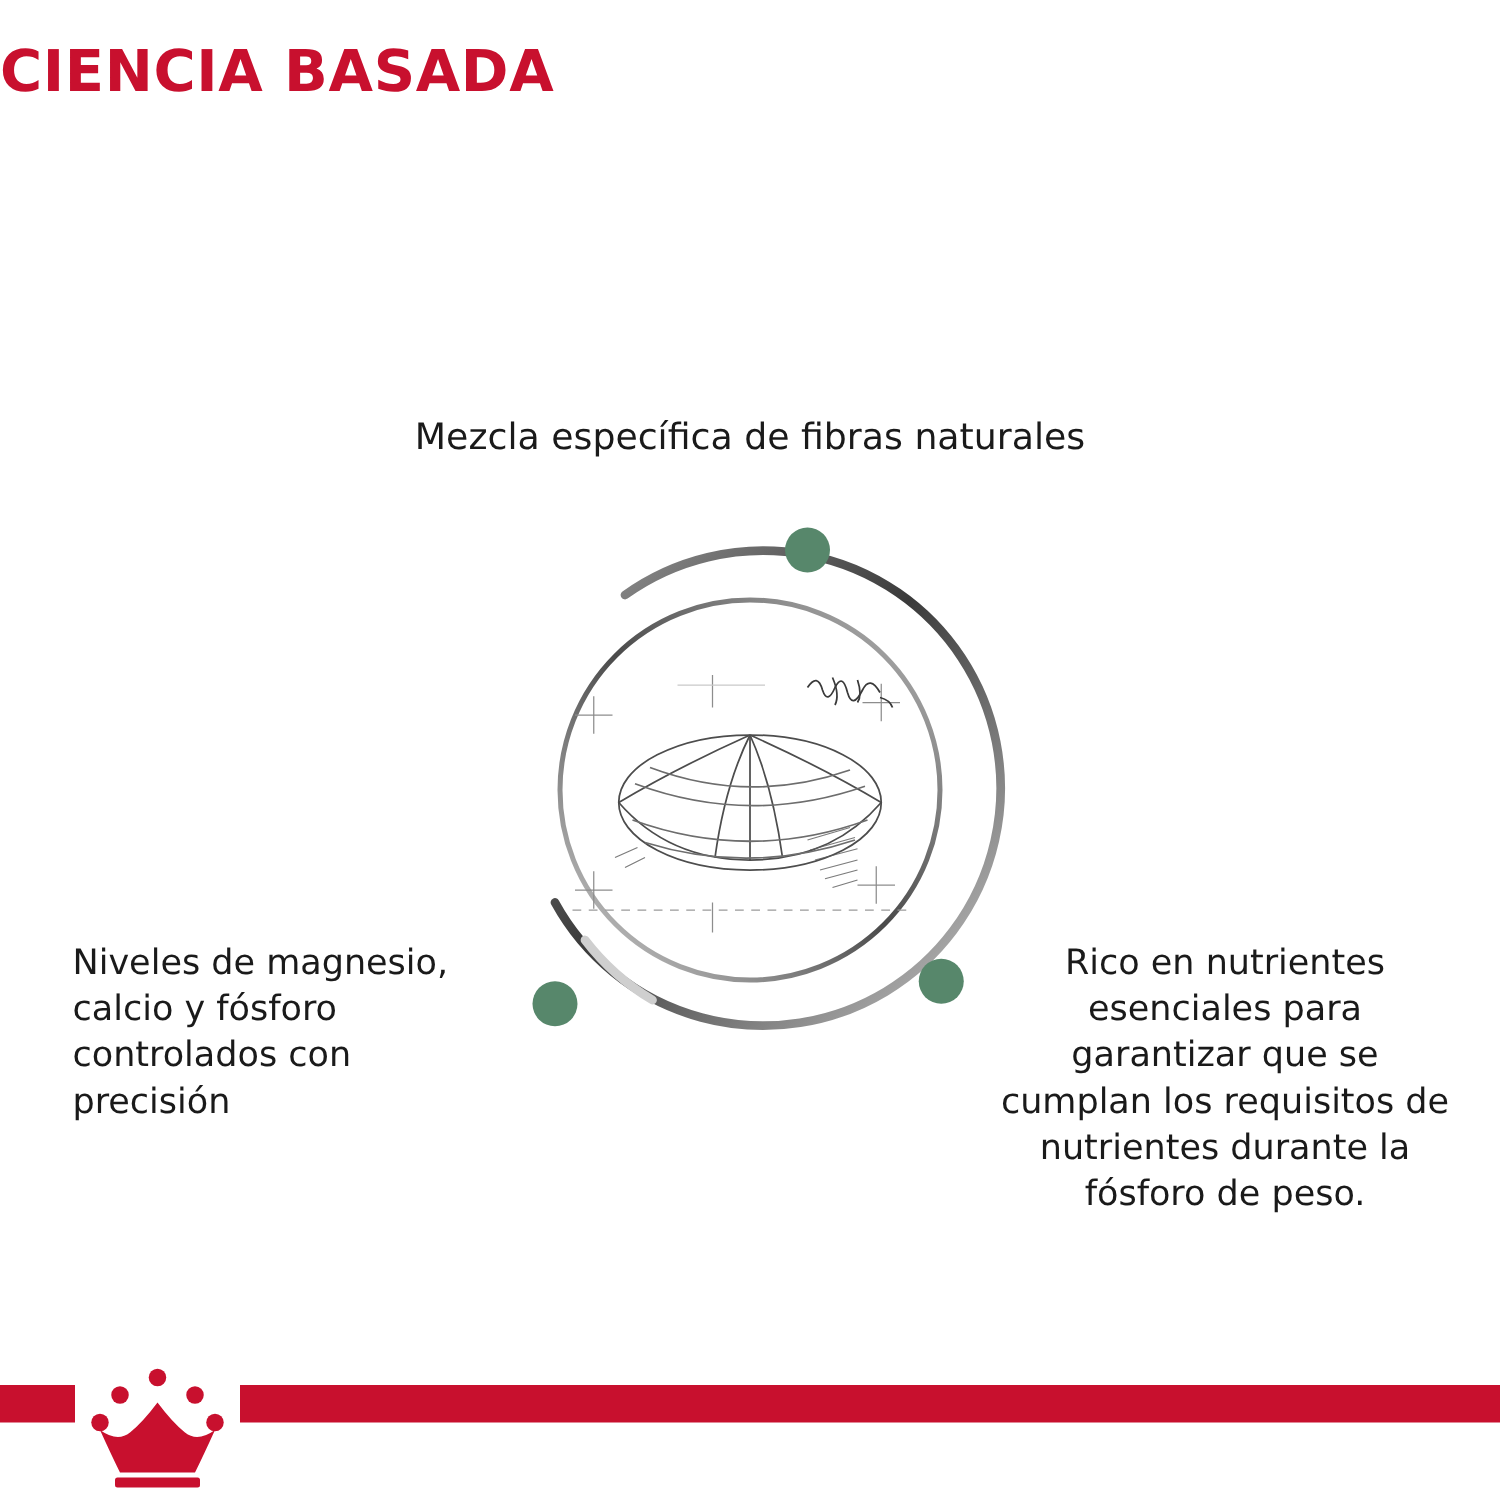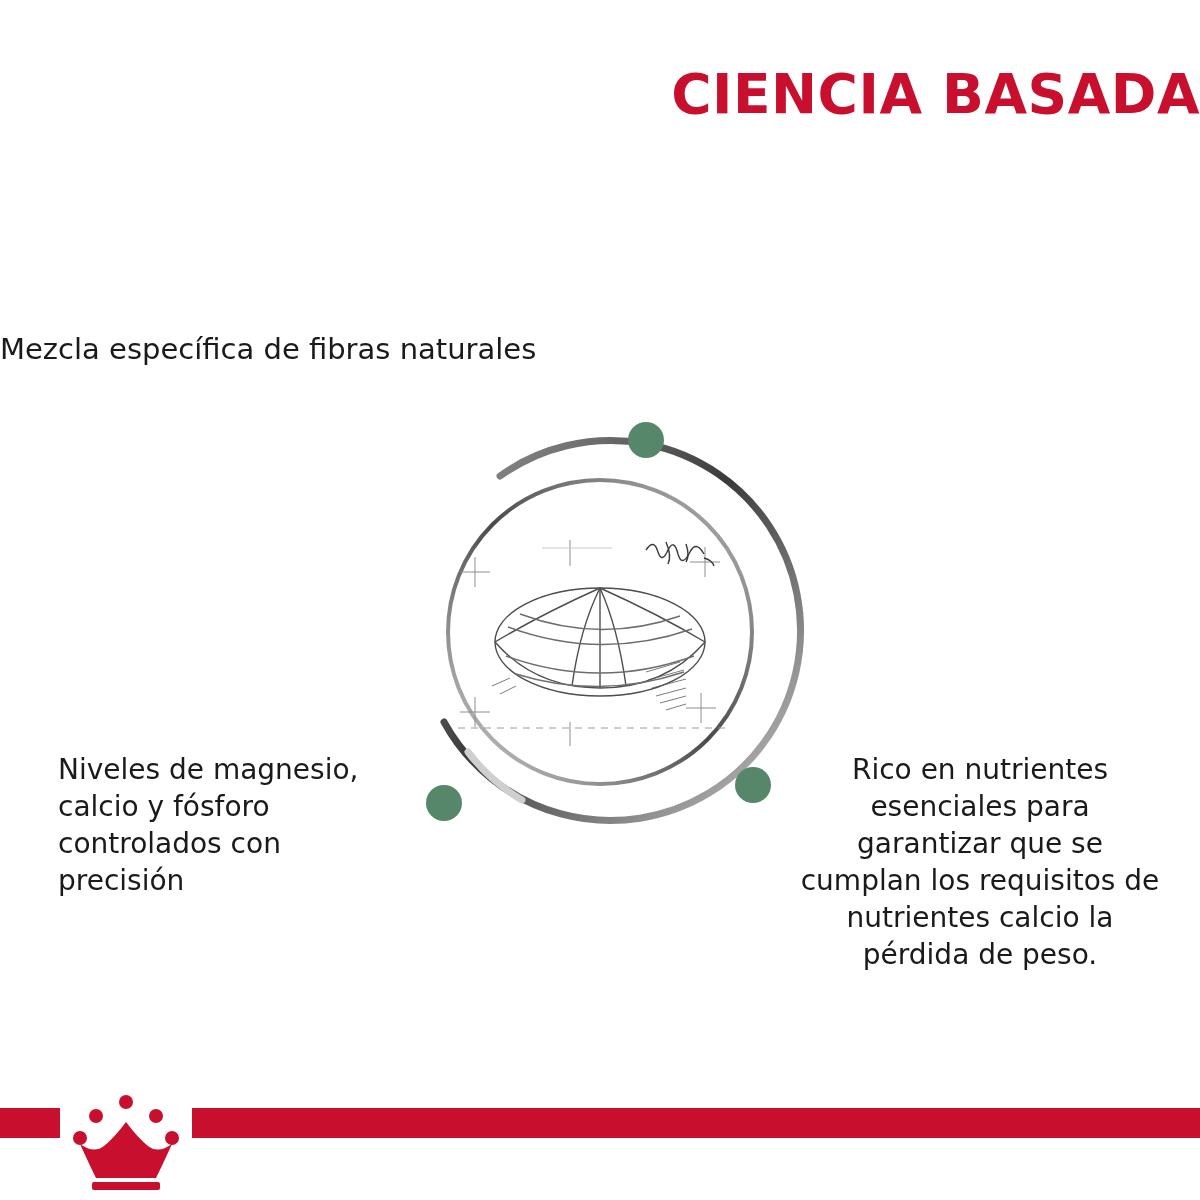--- a/index.html
+++ b/index.html
@@ -20,41 +20,40 @@
     inset: 0;
     background: #ffffff;
   }
 
   
   .title {
     position: absolute;
     top: 32px;
     left: 0;
     width: 1200px;
-    text-align: right;
+    text-align: left;
     color: #c8102e;
     font-family: "DejaVu Sans", sans-serif;
     font-weight: 700;
-    font-size: 55px;
+    font-size: 46px;
     line-height: 1.12;
     letter-spacing: 0.5px;
-    margin-top: 32px;
   }
   .title .line {
     display: block;
     white-space: nowrap;
   }
 
   
   .caption-top {
     position: absolute;
     top: 332px;
     left: 0;
     width: 1200px;
-    text-align: left;
+    text-align: center;
     font-size: 29px;
     color: #1a1a1a;
     font-family: "DejaVu Sans", sans-serif;
     font-weight: 400;
   }
 
   
   .diagram {
     position: absolute;
     left: 372px;
@@ -210,21 +209,21 @@
         </g>
       </svg>
     </div>
 
     <div class="dot dot-top"></div>
     <div class="dot dot-left"></div>
     <div class="dot dot-right"></div>
   </div>
 
   <div class="caption-left">Niveles de magnesio, calcio y fósforo controlados con precisión</div>
-  <div class="caption-right">Rico en nutrientes esenciales para garantizar que se cumplan los requisitos de nutrientes calcio la pérdida de peso.</div>
+  <div class="caption-right">Rico en nutrientes esenciales para garantizar que se cumplan los requisitos de nutrientes durante la fósforo de peso.</div>
 
   <div class="footer">
     <div class="footer-bar"></div>
     <div class="logo-patch">
       <svg width="120" height="104" viewBox="0 0 120 104">
         <g fill="#c8102e">
           <circle cx="60" cy="12" r="7"></circle>
           <circle cx="30" cy="26" r="7"></circle>
           <circle cx="90" cy="26" r="7"></circle>
           <circle cx="14" cy="48" r="7"></circle>

